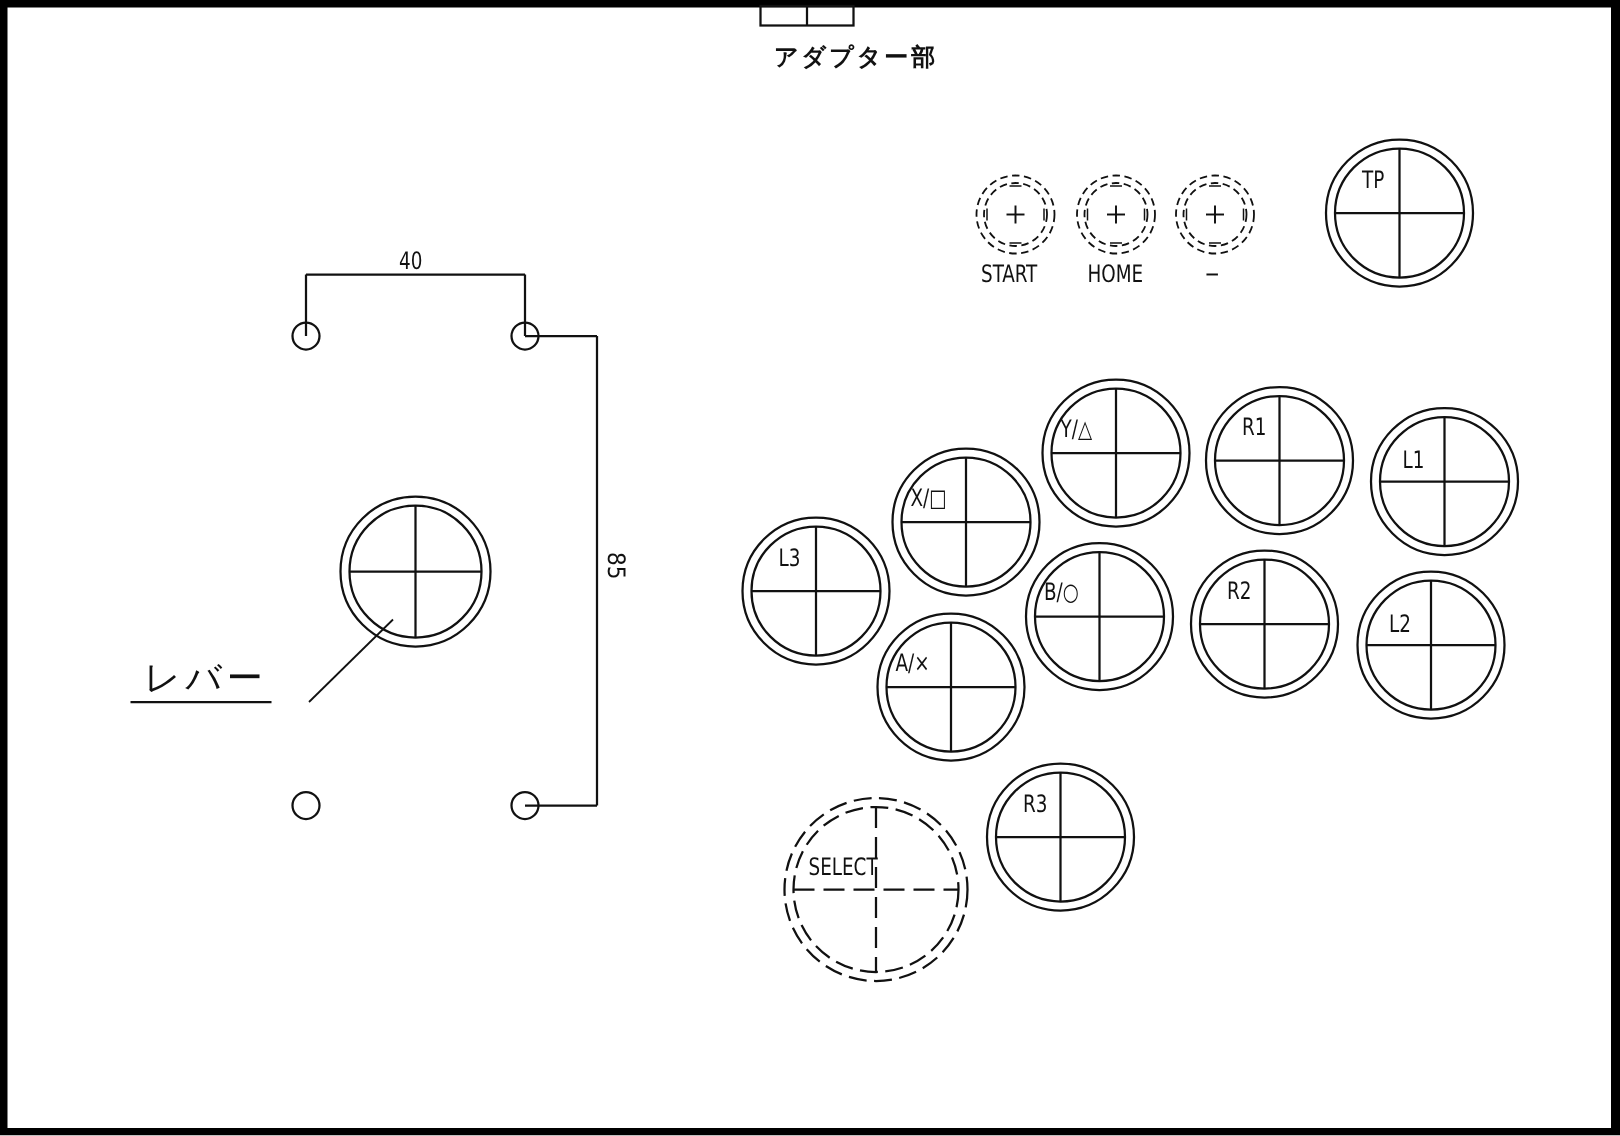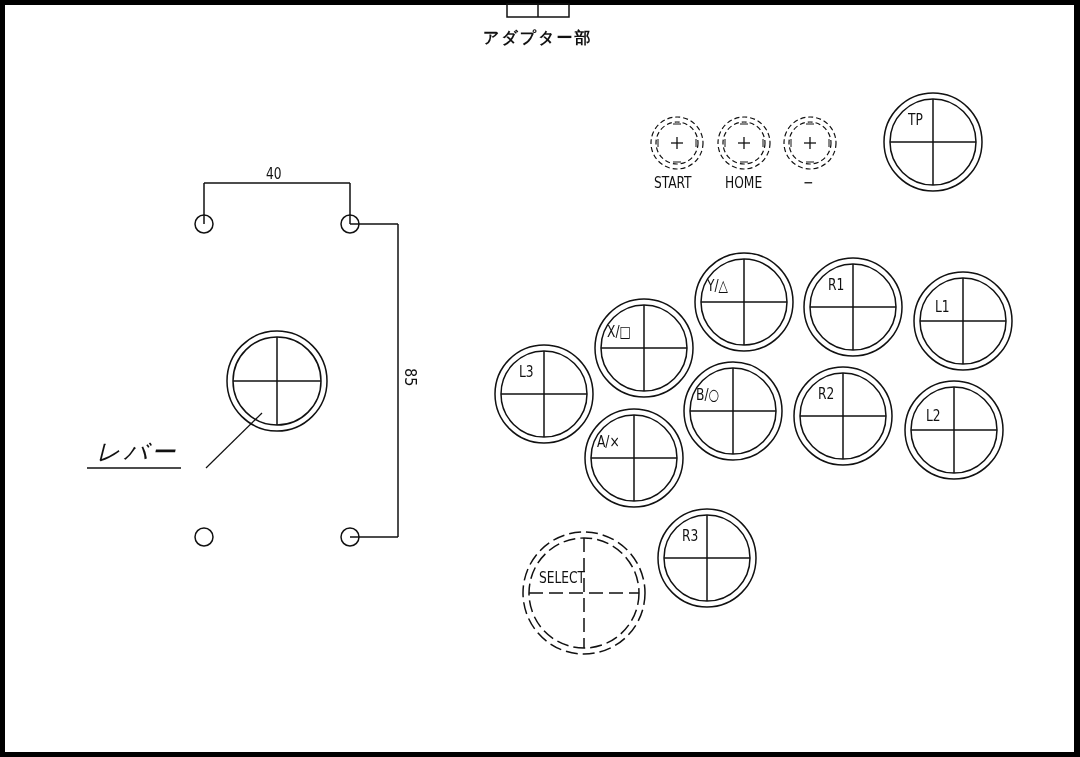--- a/index.html
+++ b/index.html
@@ -1,21 +1,21 @@
 <!DOCTYPE html>
 <html><head>
 <meta charset="utf-8">
 <style>
   html, body { margin:0; padding:0; background:#ffffff; }
   body { width:1080px; height:757px; position:relative; overflow:hidden; font-family:"DejaVu Sans", sans-serif; }
   #frame { position:absolute; left:0; top:0; width:1080px; height:757px; box-sizing:border-box; border:5px solid #000; border-right-width:6px; border-bottom-width:5px; background:#fff; }
   svg { position:absolute; left:0; top:0; }
   .lbl { position:absolute; font-family:"DejaVu Sans Condensed","DejaVu Sans", sans-serif; color:#111; white-space:nowrap; line-height:1; }
   .btnlbl { font-size:16px; transform:scaleX(0.85); transform-origin:left top; }
-  .jp { font-family:Liberation Mono, monospace; font-weight:bold; }
+  .jp { font-family:Liberation Serif, serif; font-weight:bold;margin-left:33px; }
 </style>
 </head>
 <body>
 
 <div id="frame"></div>
 
 <svg width="1080" height="757" viewBox="0 0 1080 757">
   <g stroke="#111" fill="none" stroke-width="1.5">
 
     <g>
@@ -159,21 +159,21 @@
           <line x1="791" y1="147" x2="791" y2="139" stroke-width="1"></line>
           <line x1="829" y1="139" x2="829" y2="147" stroke-width="1"></line>
           <line x1="814" y1="124" x2="806" y2="124" stroke-width="1"></line>
           <line x1="806" y1="162" x2="814" y2="162" stroke-width="1"></line>
         </g>
       </g>
   </g>
 </svg>
 
 <div class="lbl jp" style="left:483px; top:31px; font-size:16px; letter-spacing:2px;">アダプター部</div>
-<div class="lbl" style="left:96px; top:440px; font-size:24px; letter-spacing:3px;font-style:italic;">レバー</div>
+<div class="lbl" style="left:96px; top:440px; font-size:24px; letter-spacing:3px;">レバー</div>
 <div class="lbl btnlbl" style="left:266px; top:166px;">40</div>
 <div class="lbl btnlbl" style="left:402px; top:368px; transform:rotate(90deg); transform-origin:left top; left:418px;">85</div>
 
 <div id="labels">
     <div class="lbl btnlbl" style="left: 908px; top: 112px;">TP</div>
     <div class="lbl btnlbl" style="left: 707px; top: 278px;">Y/△</div>
     <div class="lbl btnlbl" style="left: 828px; top: 277px;">R1</div>
     <div class="lbl btnlbl" style="left: 935px; top: 299px;">L1</div>
     <div class="lbl btnlbl" style="left: 607px; top: 324px;">X/□</div>
     <div class="lbl btnlbl" style="left: 519px; top: 364px;">L3</div>

